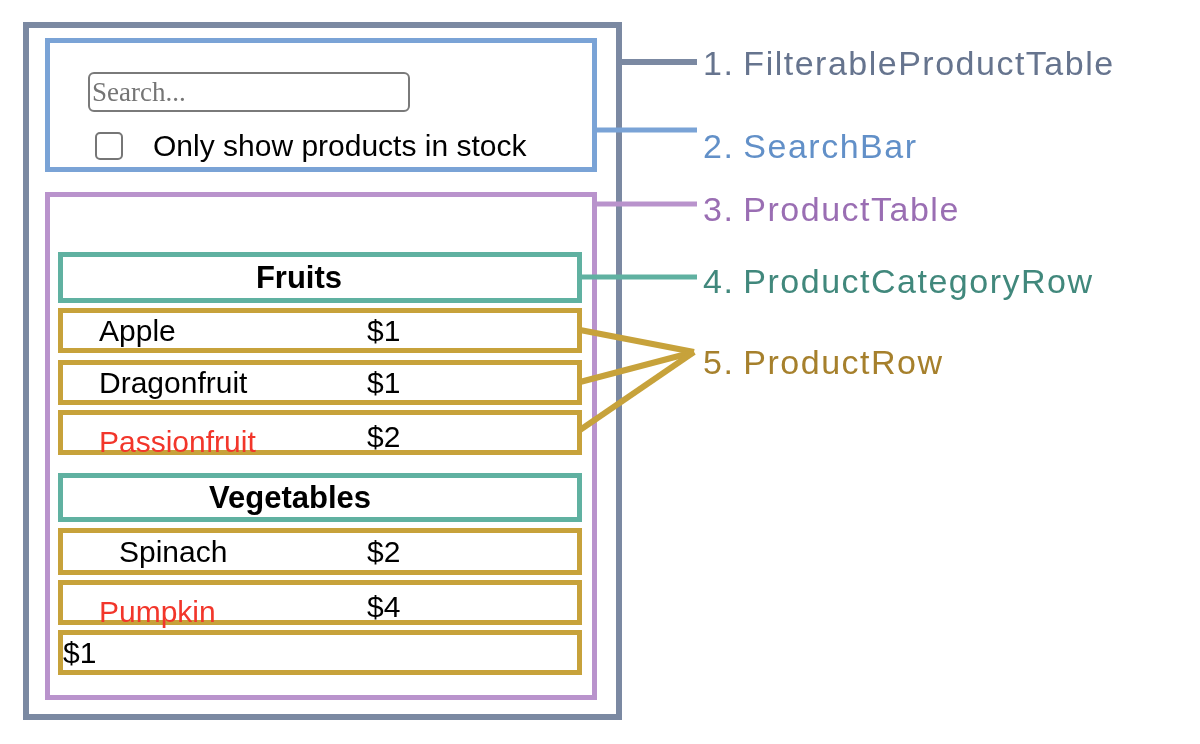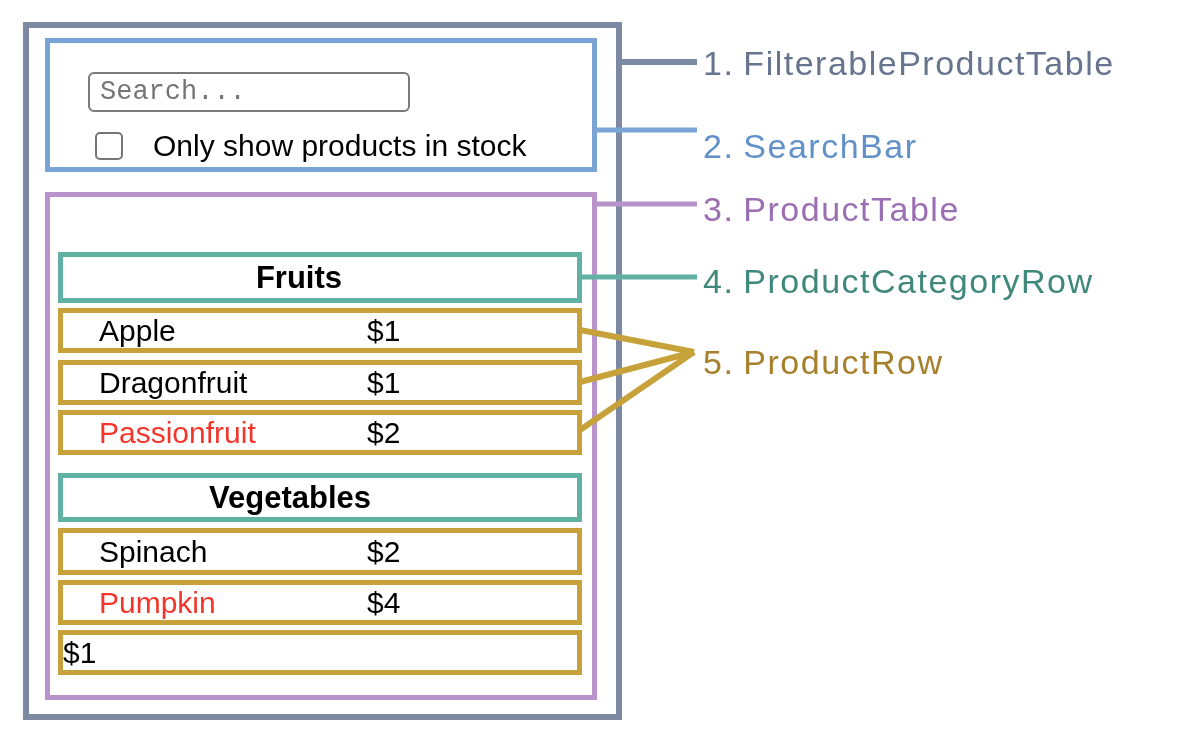--- a/index.html
+++ b/index.html
@@ -9,45 +9,45 @@
 
   
   .box { position:absolute; background:transparent; }
   .outer-box  { left:23px;  top:22px;  width:599px; height:698px; border:6px solid var(--slate); }
   .search-box { left:45px;  top:38px;  width:552px; height:134px; border:5px solid var(--blue); }
   .table-box  { left:45px;  top:192px; width:552px; height:508px; border:5px solid var(--purple); }
 
   
   .search-input { position:absolute; left:88px; top:72px; width:322px; height:40px;
     border:2px solid #7a7a7a; border-radius:6px; font-size:27px; color:#333;
-    padding:0 10px; font-family:Liberation Mono, monospace; background:#fff; outline:none; }
+    padding:0 2px; font-family:Liberation Serif, serif; background:#fff; outline:none; }
   .search-input::placeholder { color:#757575; opacity:1; }
   .check-row { position:absolute; left:95px; top:130px; height:32px; display:flex; align-items:center; gap:30px; }
   .checkbox { width:28px; height:28px; border:2px solid #767676; border-radius:5px; background:#fff; flex:0 0 auto; }
   .check-label { font-size:30px; color:#000; white-space:nowrap; }
 
   
   .trow { position:absolute; left:58px; width:524px; }
   .thead { top:196px; height:40px; display:grid; grid-template-columns:1fr 210px; align-items:center;
     font-weight:bold; font-size:30px; color:#000; }
   .thead .th-name { text-align:center; }
   .thead .th-price { text-align:left; }
   .crow { border:5px solid var(--teal); display:flex; align-items:center; justify-content:center;
     font-weight:bold; font-size:31px; color:#000; padding-right:60px; background:#fff; }
   .crow-fruits { top:252px; height:51px;padding-left:18px; }
   .crow-vegetables { top:473px; height:49px; }
   .prow { border:5px solid var(--gold); display:grid; grid-template-columns:1fr 210px; align-items:center;
     font-size:30px; color:#000; background:#fff; }
   .prow .p-name { padding-left:36px; white-space:nowrap; }
   .prow .p-price { text-align:left; }
-  .prow .red { color:var(--red); }
+  .prow .red { color:var(--red);margin-top:10px; }
   .prow-apple        { top:308px; height:45px; }
   .prow-dragonfruit  { top:360px; height:45px; }
   .prow-passionfruit { top:410px; height:45px; }
-  .prow-spinach      { top:528px; height:47px; }
+  .prow-spinach      { top:528px; height:47px;padding-left:20px; }
   .prow-pumpkin      { top:580px; height:45px; }
   .prow-peas         { top:630px; height:45px; }
 
   
   .connectors { position:absolute; left:0; top:0; width:1200px; height:744px; pointer-events:none; }
   .ln { fill:none; }
   .ln-slate  { stroke:var(--slate);  stroke-width:6; }
   .ln-blue   { stroke:var(--blue);   stroke-width:5; }
   .ln-purple { stroke:var(--purple); stroke-width:5; }
   .ln-teal   { stroke:var(--teal);   stroke-width:5; }

